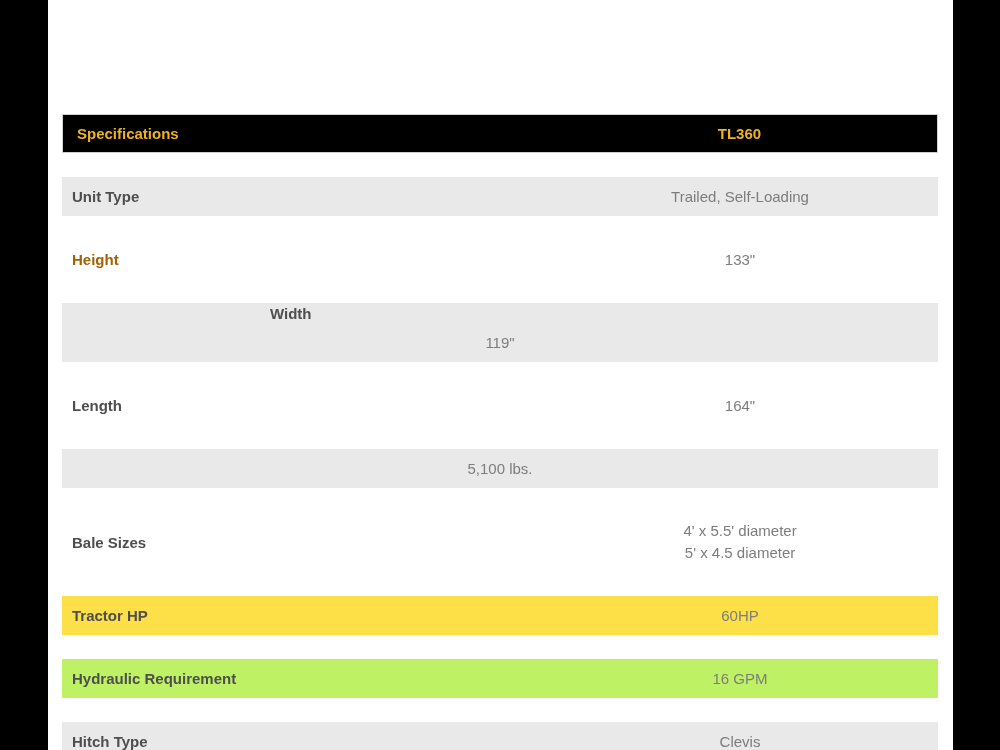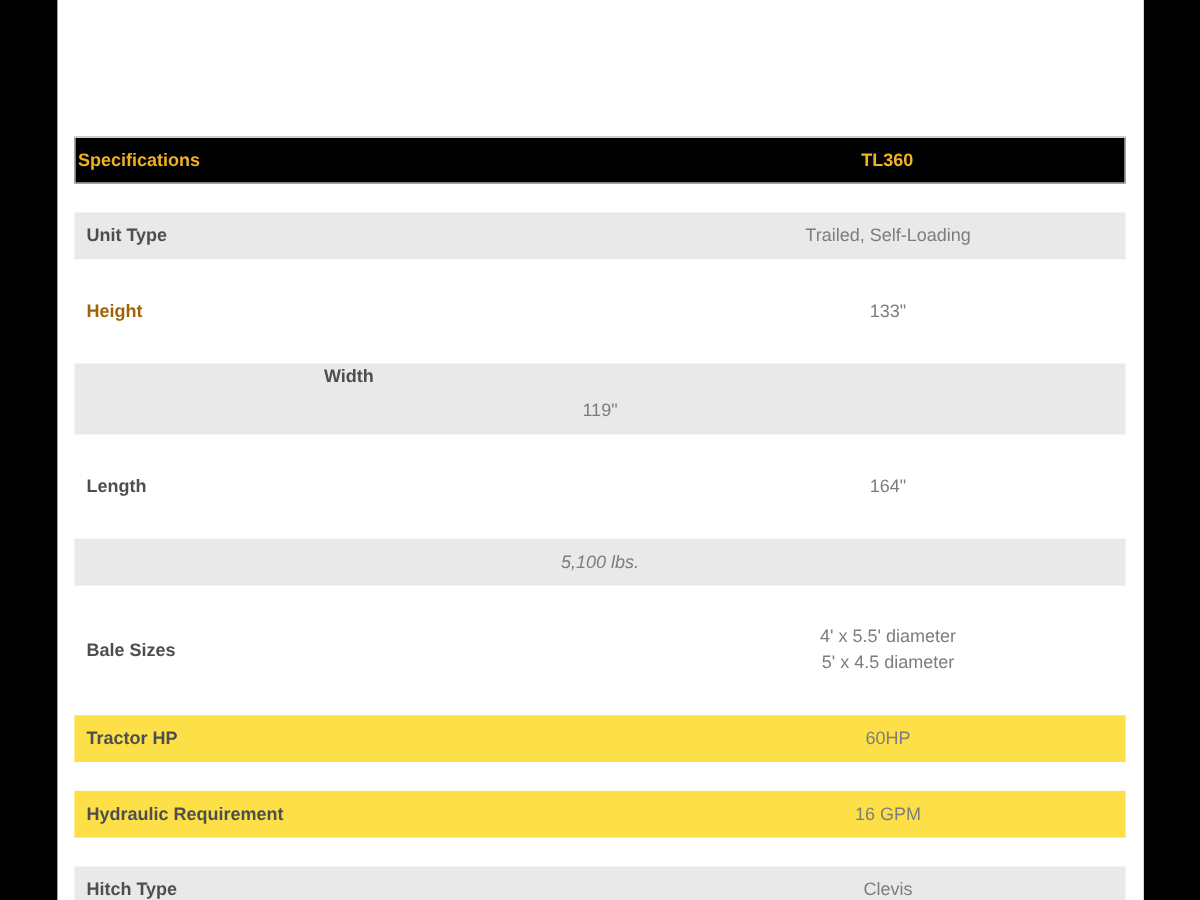--- a/index.html
+++ b/index.html
@@ -51,21 +51,21 @@
     box-sizing: border-box;
   }
   .header-row .cell {
     display: flex;
     align-items: center;
     font-size: 15px;
     font-weight: 700;
   }
   .header-row .label {
     width: 54.8%;
-    padding-left: 2px;
+    padding-left: 14px;
     box-sizing: border-box;
   }
   .header-row .value {
     flex: 1;
     justify-content: center;
   }
 
   .row {
     display: flex;
     align-items: center;
@@ -123,38 +123,38 @@
               <div>119"</div>
             </div>
           </div>
           <div class="row" style="background: rgb(255, 255, 255);">
             <div class="label" style="color: rgb(78, 78, 78);">Length</div>
             <div class="value" style="color: rgb(125, 125, 125);">
               <div>164"</div>
             </div>
           </div>
           <div class="row" style="background: rgb(233, 233, 233);">
-            <div class="value" style="color: rgb(125, 125, 125); font-style: italic;">
+            <div class="value" style="color: rgb(125, 125, 125);">
               <div>5,100 lbs.</div>
             </div>
           </div>
           <div class="row" style="background: rgb(255, 255, 255);">
             <div class="label" style="color: rgb(78, 78, 78);">Bale Sizes</div>
             <div class="value" style="color: rgb(125, 125, 125);">
               <div>4' x 5.5' diameter</div>
               <div>5' x 4.5 diameter</div>
             </div>
           </div>
           <div class="row" style="background: #fde047;">
             <div class="label" style="color: rgb(78, 78, 78);">Tractor HP</div>
             <div class="value" style="color: rgb(125, 125, 125);">
               <div>60HP</div>
             </div>
           </div>
-          <div class="row" style="background: #fde047;">
+          <div class="row" style="background: #bef264;">
             <div class="label" style="color: rgb(78, 78, 78);">Hydraulic Requirement</div>
             <div class="value" style="color: rgb(125, 125, 125);">
               <div>16 GPM</div>
             </div>
           </div>
           <div class="row" style="background: rgb(233, 233, 233);">
             <div class="label" style="color: rgb(78, 78, 78);">Hitch Type</div>
             <div class="value" style="color: rgb(125, 125, 125);">
               <div>Clevis</div>
             </div>

